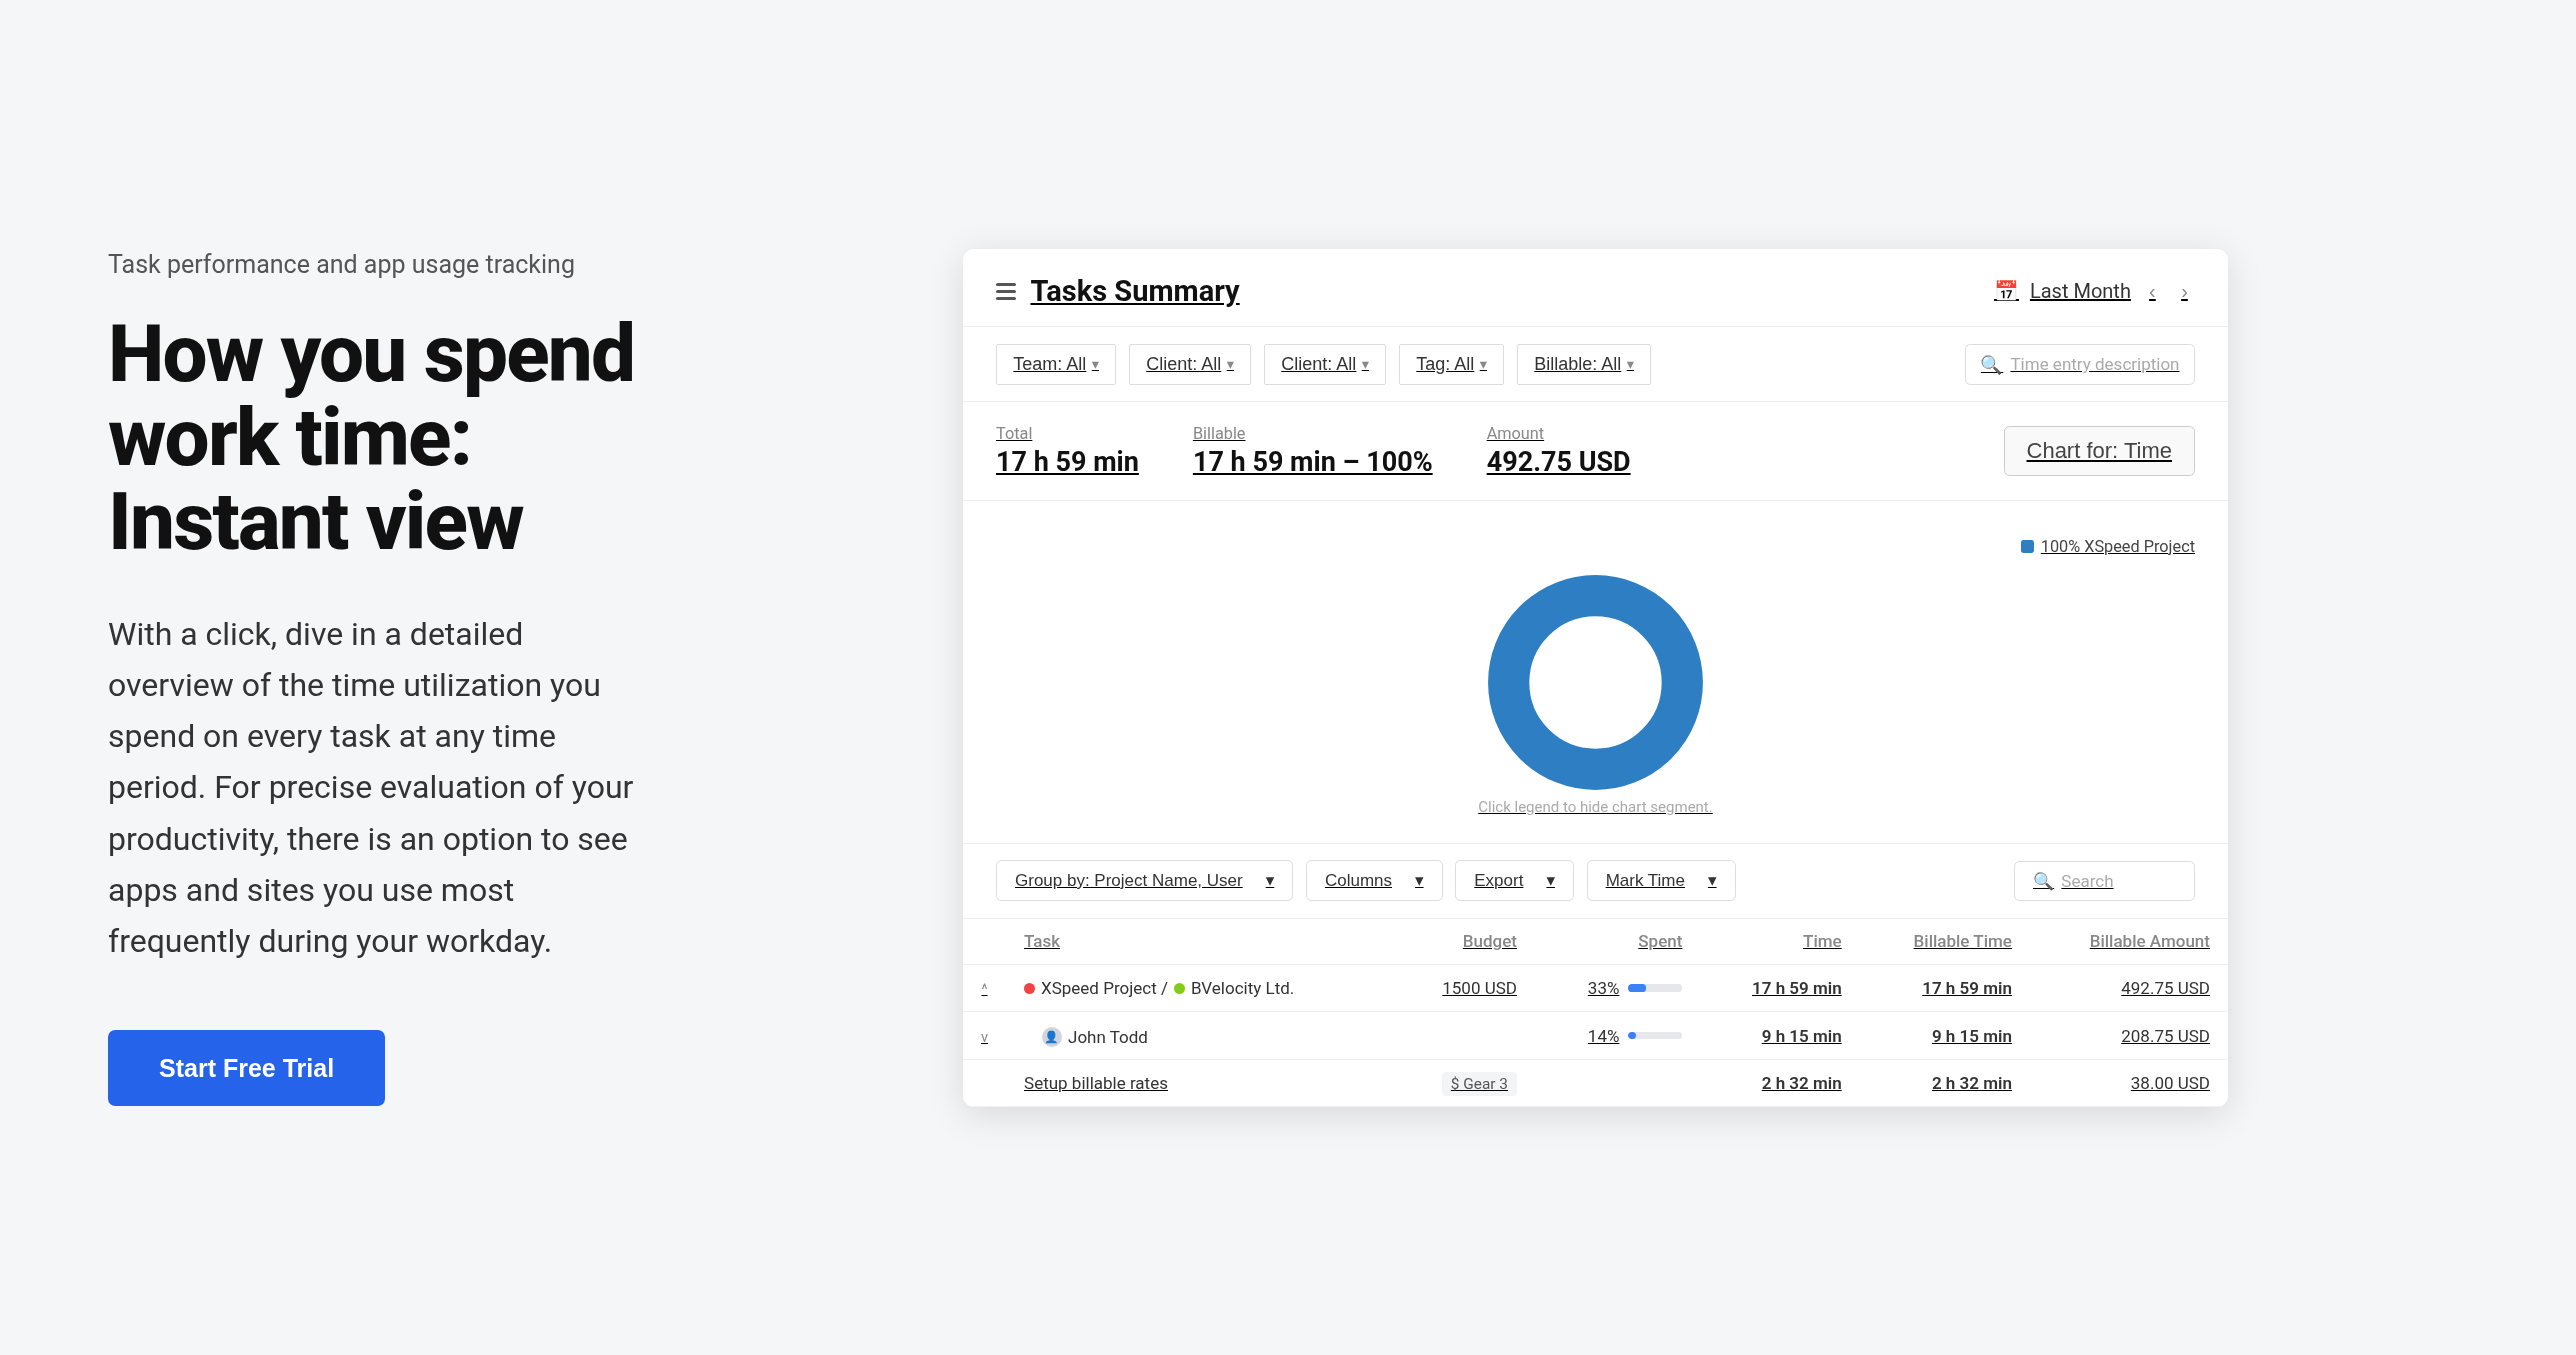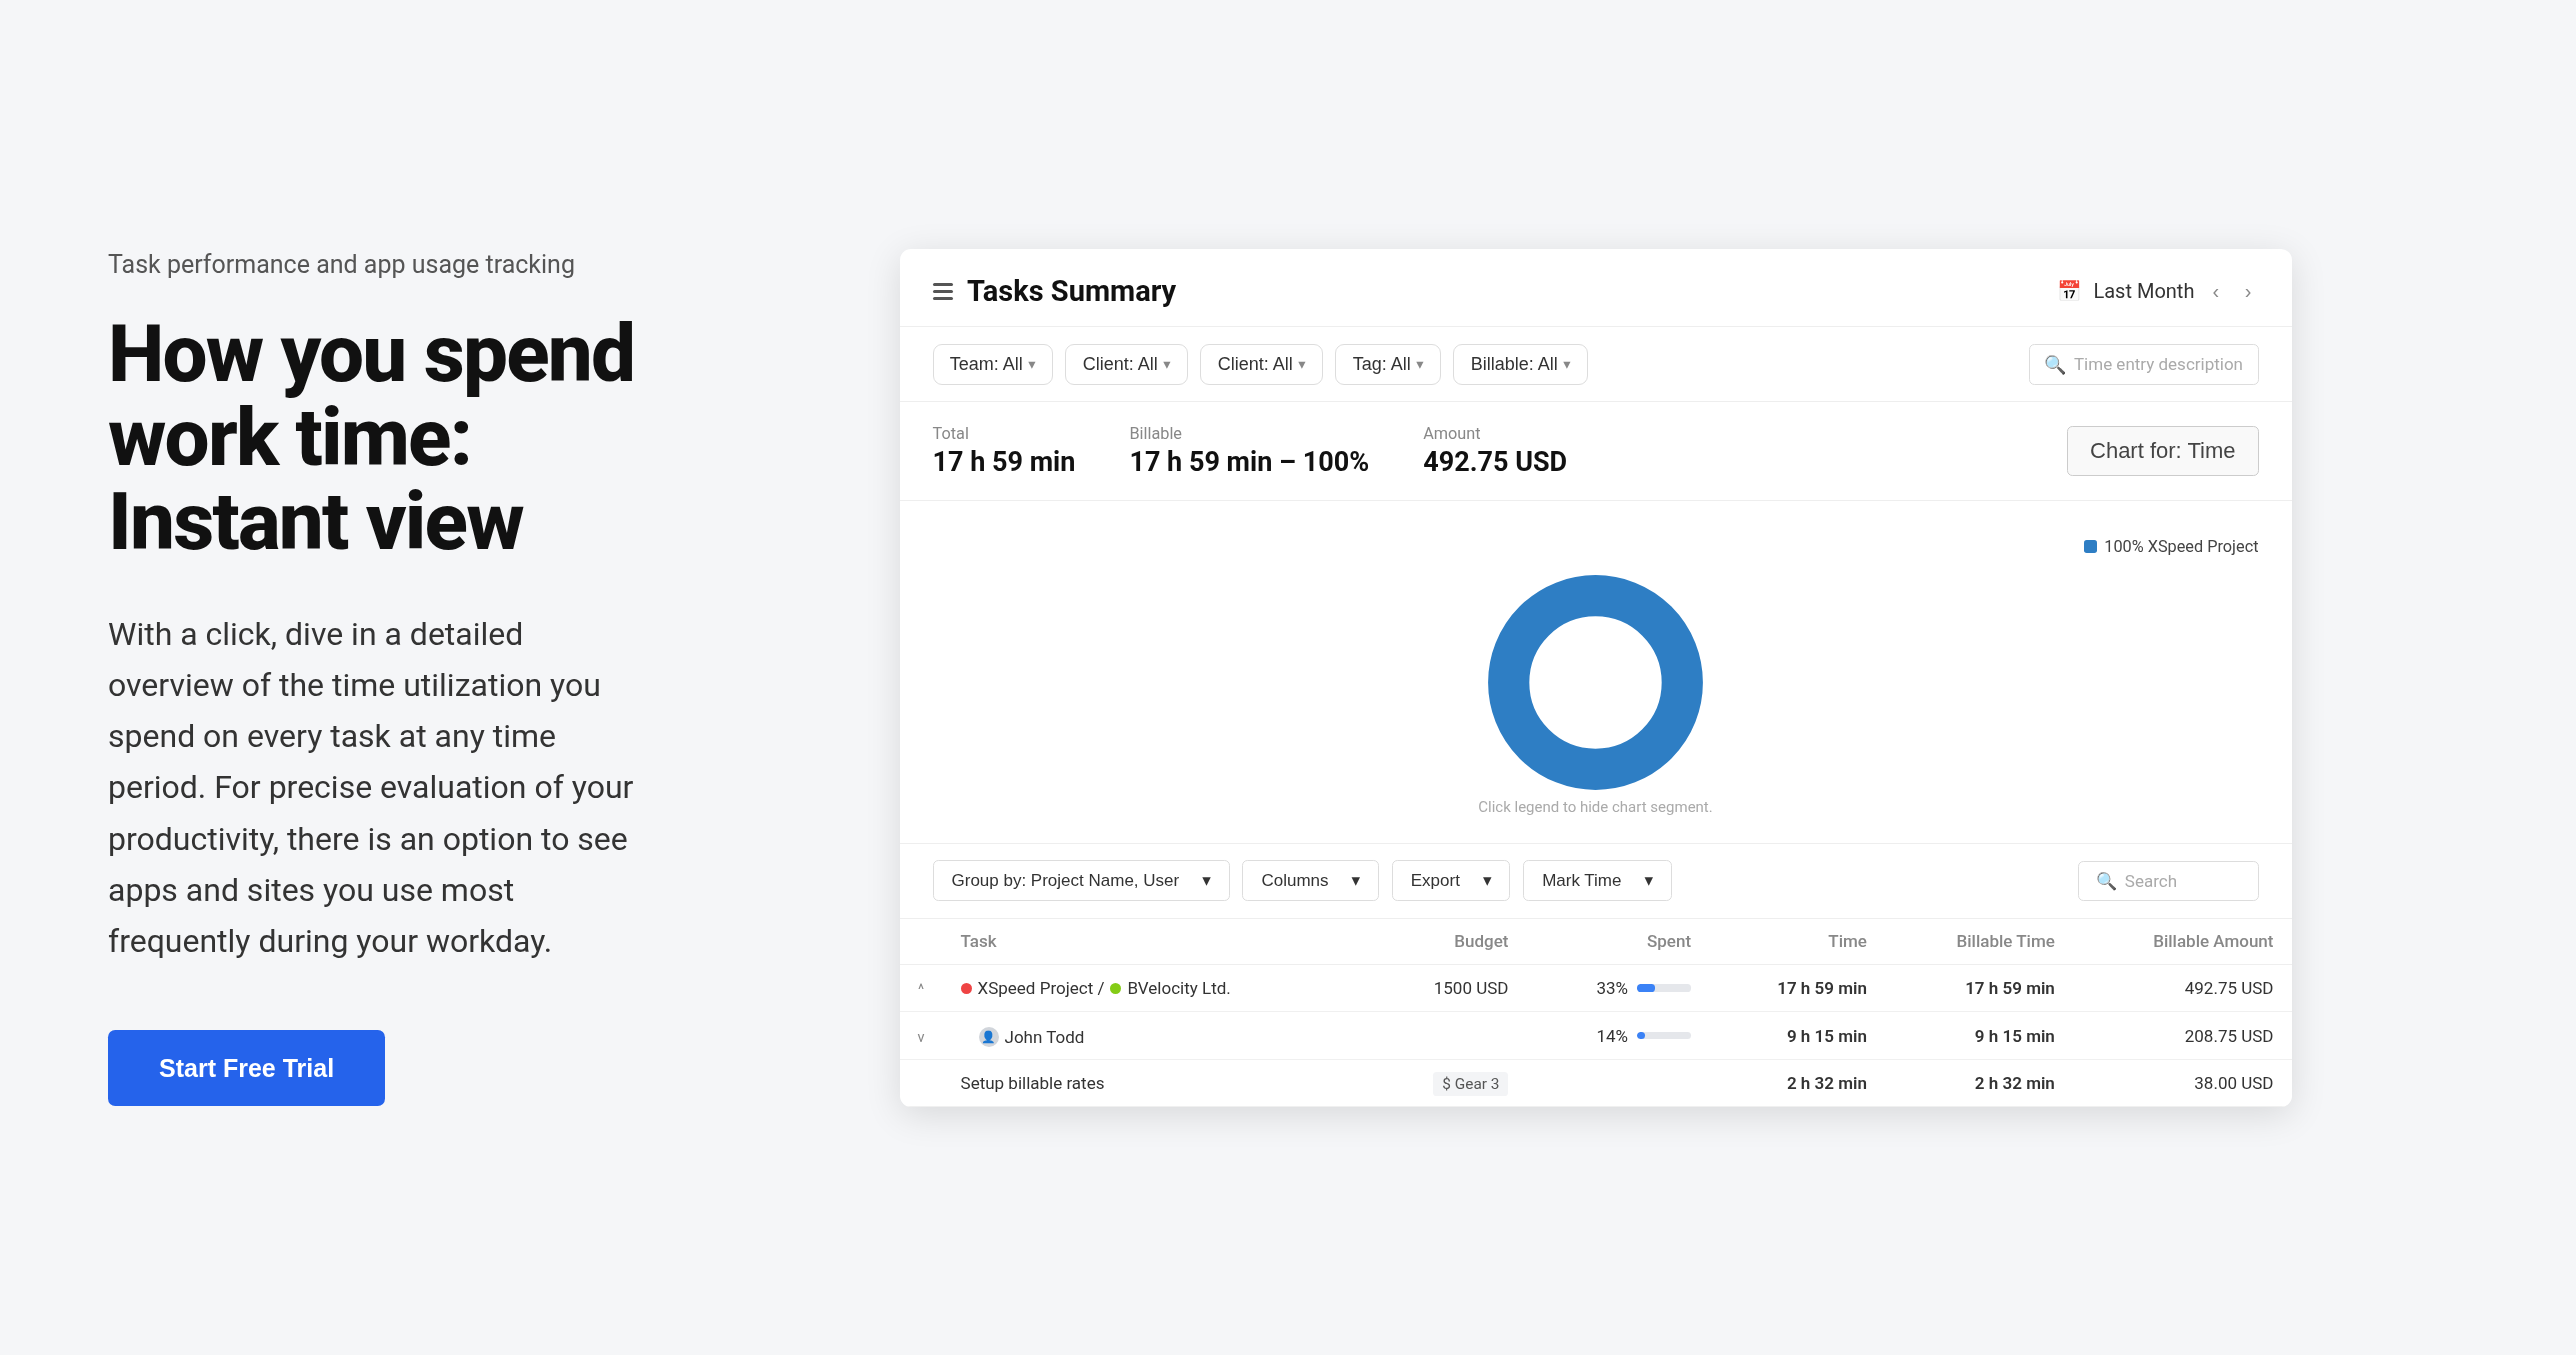--- a/index.html
+++ b/index.html
@@ -57,22 +57,23 @@
     .right-panel {
       flex: 1;
       display: flex;
       justify-content: center;
       align-items: center;
     }
     .dashboard-card {
       background: #fff;
       border-radius: 11px;
       box-shadow: 0 7.2px 36px rgba(0,0,0,0.12);
-      width: 1392px;
+      width: 1265px;
       overflow: hidden;
+      text-decoration: underline;
     }
     
     .card-header {
       display: flex;
       align-items: center;
       justify-content: space-between;
       padding: 25px 33px 18px;
       border-bottom: 0.9px solid #eee;
     }
     .card-title-area {
@@ -119,21 +120,21 @@
     .filters-row {
       display: flex;
       align-items: center;
       gap: 12.7px;
       padding: 16.3px 33px;
       border-bottom: 0.9px solid #eee;
     }
     .filter-btn {
       border: 0.9px solid #ddd;
       background: #fff;
-      border-radius: 9px;
+      border-radius: 2px;
       padding: 9px 16.3px;
       font-size: 18px;
       color: #333;
       cursor: pointer;
       display: flex;
       align-items: center;
       gap: 5.4px;
     }
     .filter-btn .chevron {
       font-size: 14.5px;

